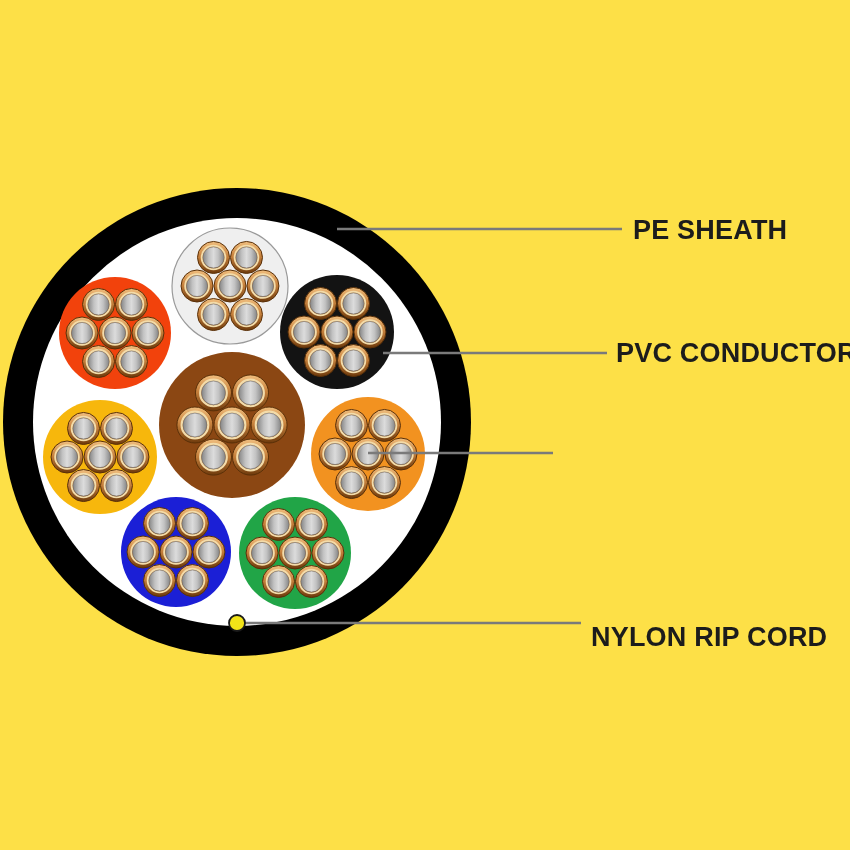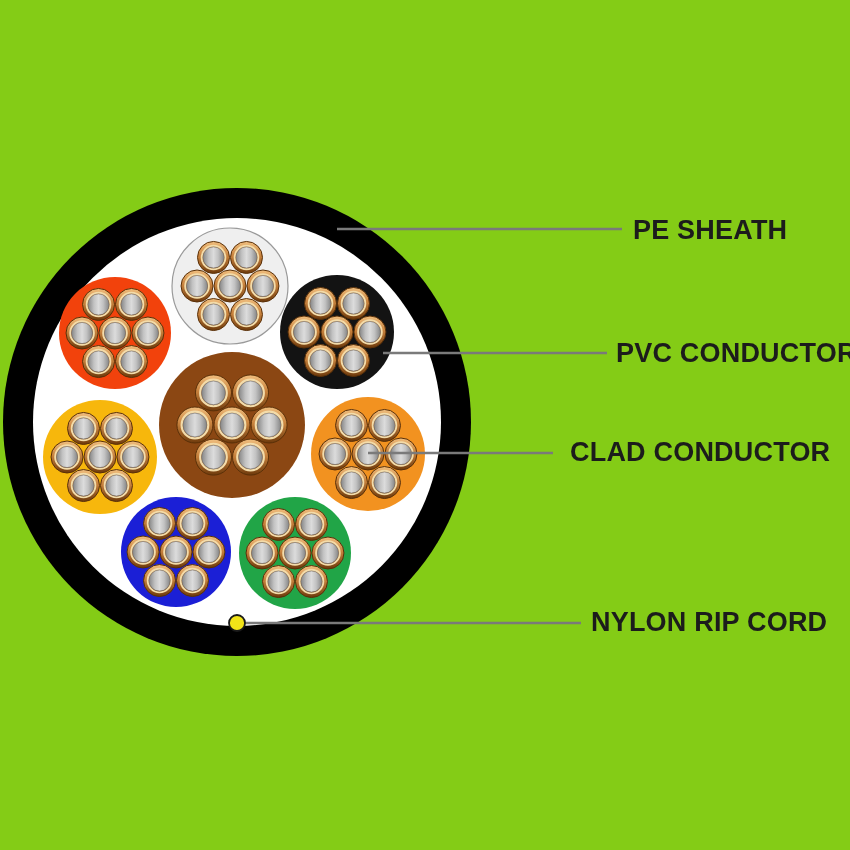--- a/index.html
+++ b/index.html
@@ -5,21 +5,21 @@
   html, body {
     margin: 0;
     padding: 0;
     background: #ffffff;
     font-family: "Liberation Sans", sans-serif;
   }
   .stage {
     position: relative;
     width: 850px;
     height: 850px;
-    background: #84cc16;
+    background: #fde047;
     overflow: hidden;
   }
   .cable-svg {
     position: absolute;
     left: 0;
     top: 0;
     width: 850px;
     height: 850px;
     display: block;
   }
@@ -31,21 +31,21 @@
     font-size: 27px;
     line-height: 36px;
     letter-spacing: 0.2px;
     color: #1c1c1c;
     white-space: nowrap;
   }
   .label span { display: block; }
   #lbl-pe-sheath        { left: 633px; top: 230px; }
   #lbl-pvc-insulation   { left: 616px; top: 353px; }
   #lbl-tinned-copper    { left: 570px; top: 452px; }
-  #lbl-nylon-rip-cord   { left: 591px; top: 622px; }
+  #lbl-nylon-rip-cord   { left: 591px; top: 637px; }
 </style>
 </head>
 <body>
 
 <div class="stage">
 
   <svg class="cable-svg" viewBox="0 0 850 850">
       <defs>
         <linearGradient id="gCopper" x1="0" y1="0" x2="0" y2="1">
           <stop offset="0" stop-color="#f0be7e"></stop>
@@ -375,20 +375,19 @@
 
   <div class="label" id="lbl-pe-sheath">
     <span>PE SHEATH</span>
   </div>
 
   <div class="label" id="lbl-pvc-insulation">
     <span>PVC CONDUCTOR</span>
   </div>
 
   <div class="label" id="lbl-tinned-copper">
-    <span>CLAD CONDUCTOR</span>
   </div>
 
   <div class="label" id="lbl-nylon-rip-cord">
     <span>NYLON RIP CORD</span>
   </div>
 
 </div>
 
 </body></html>

